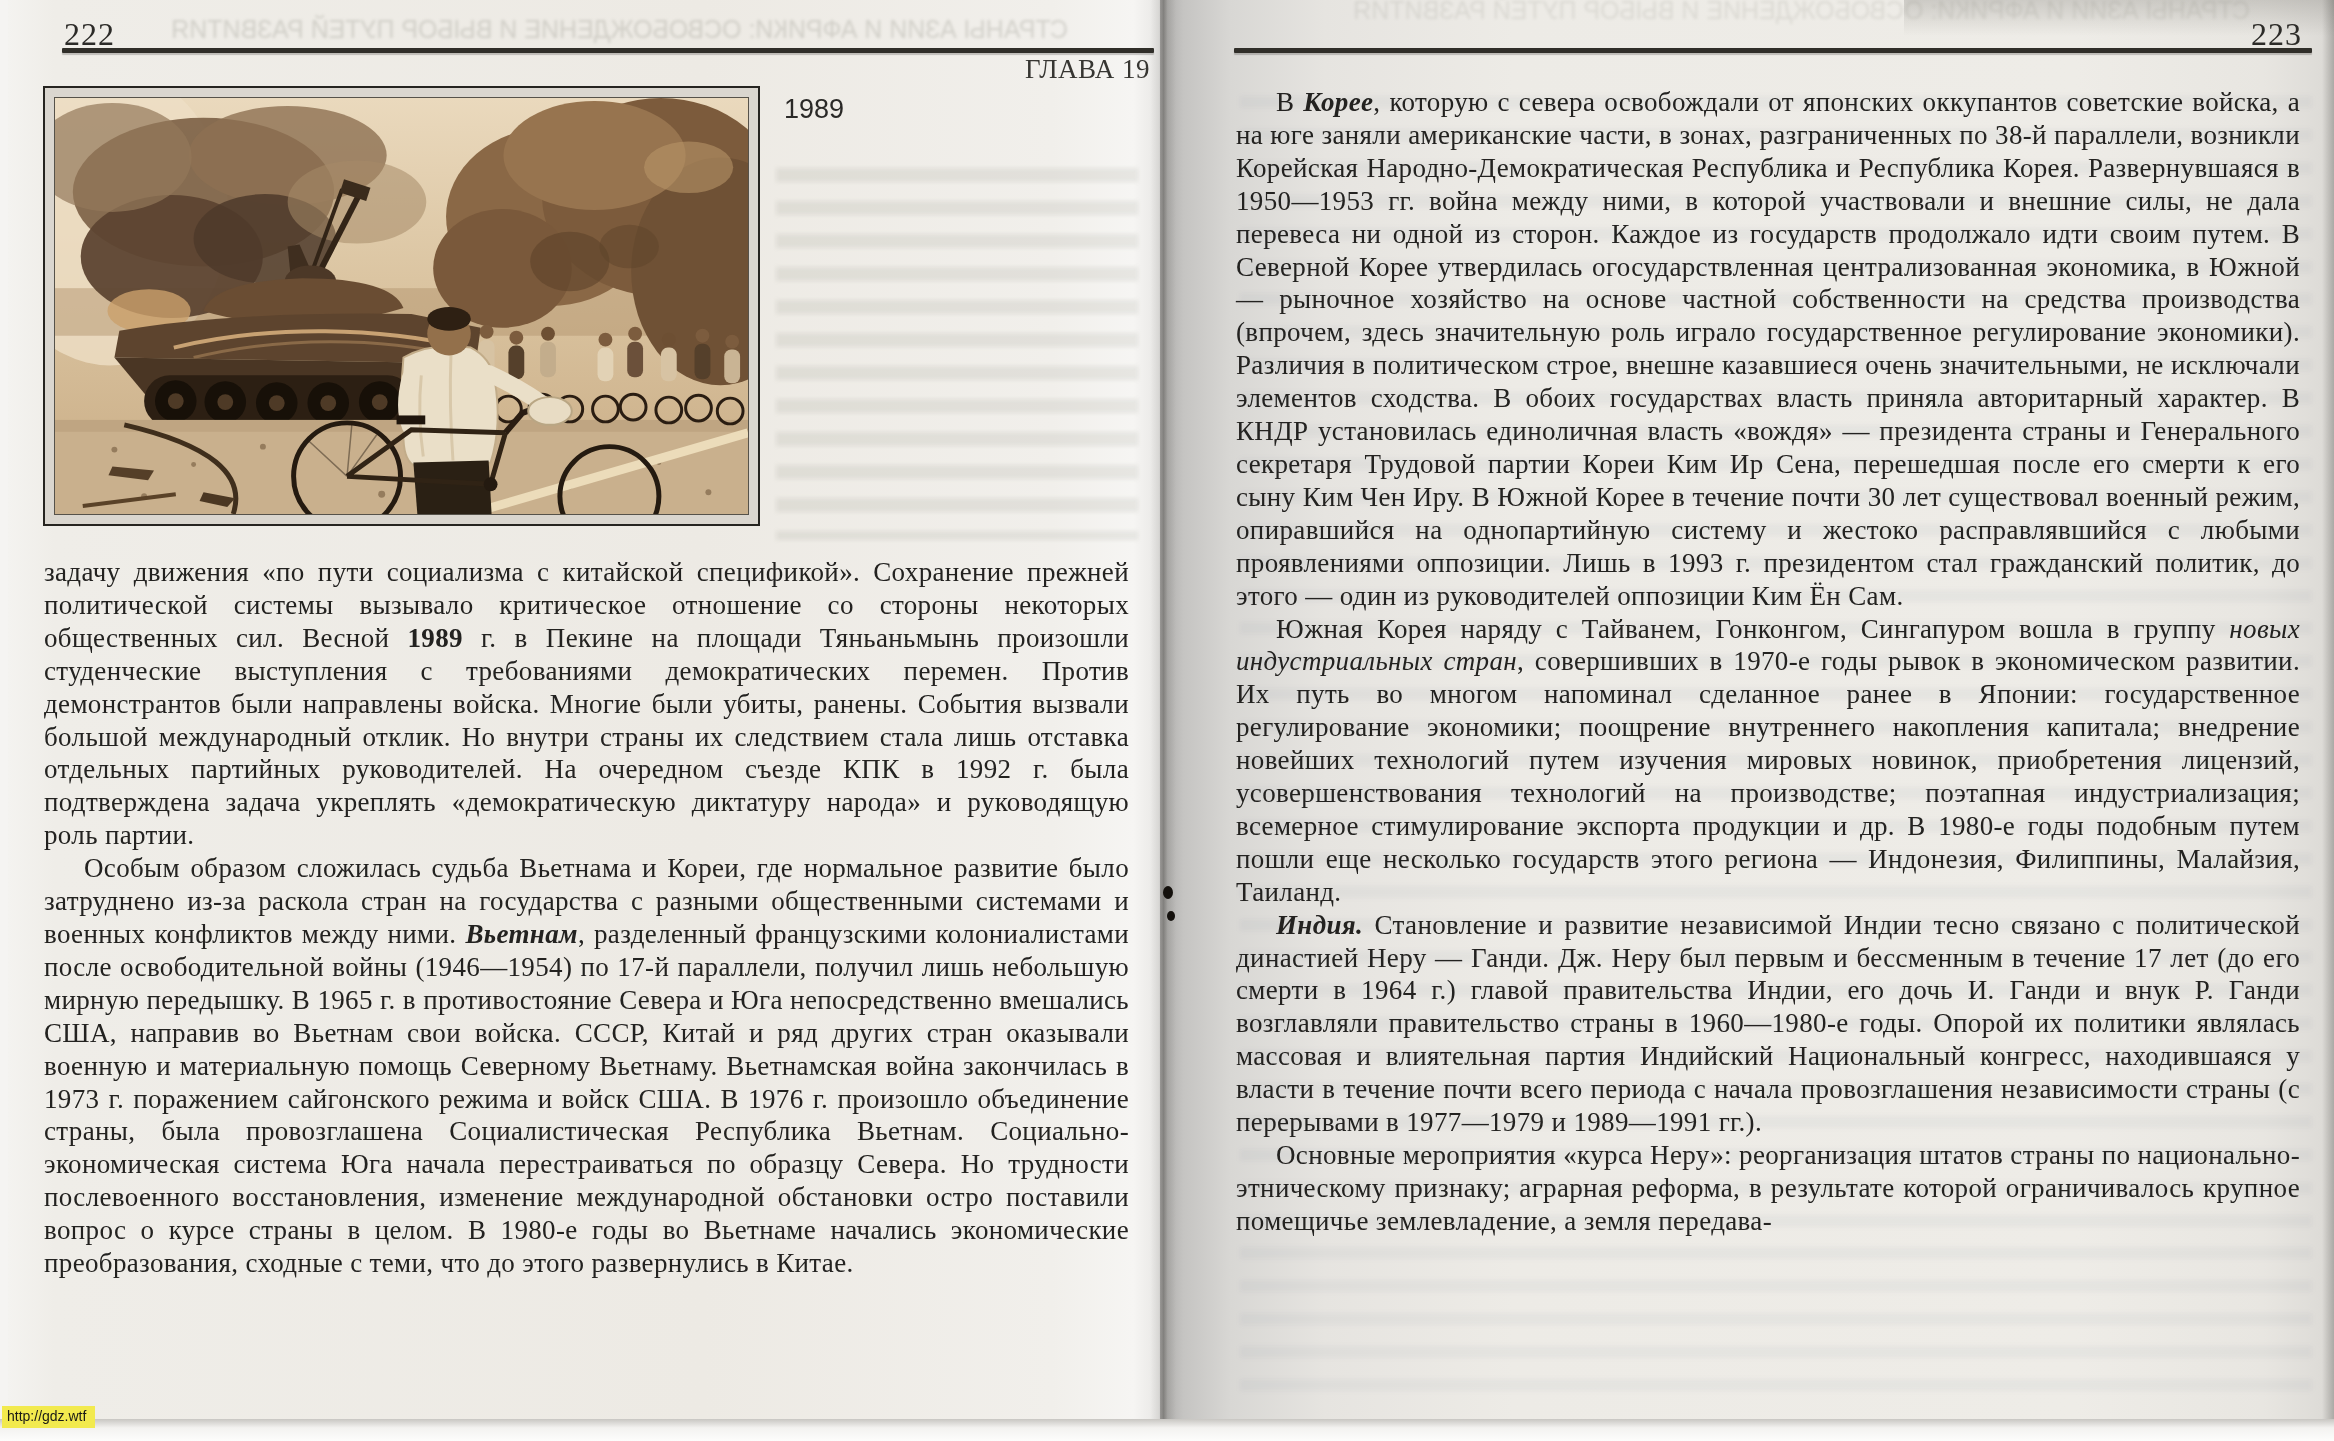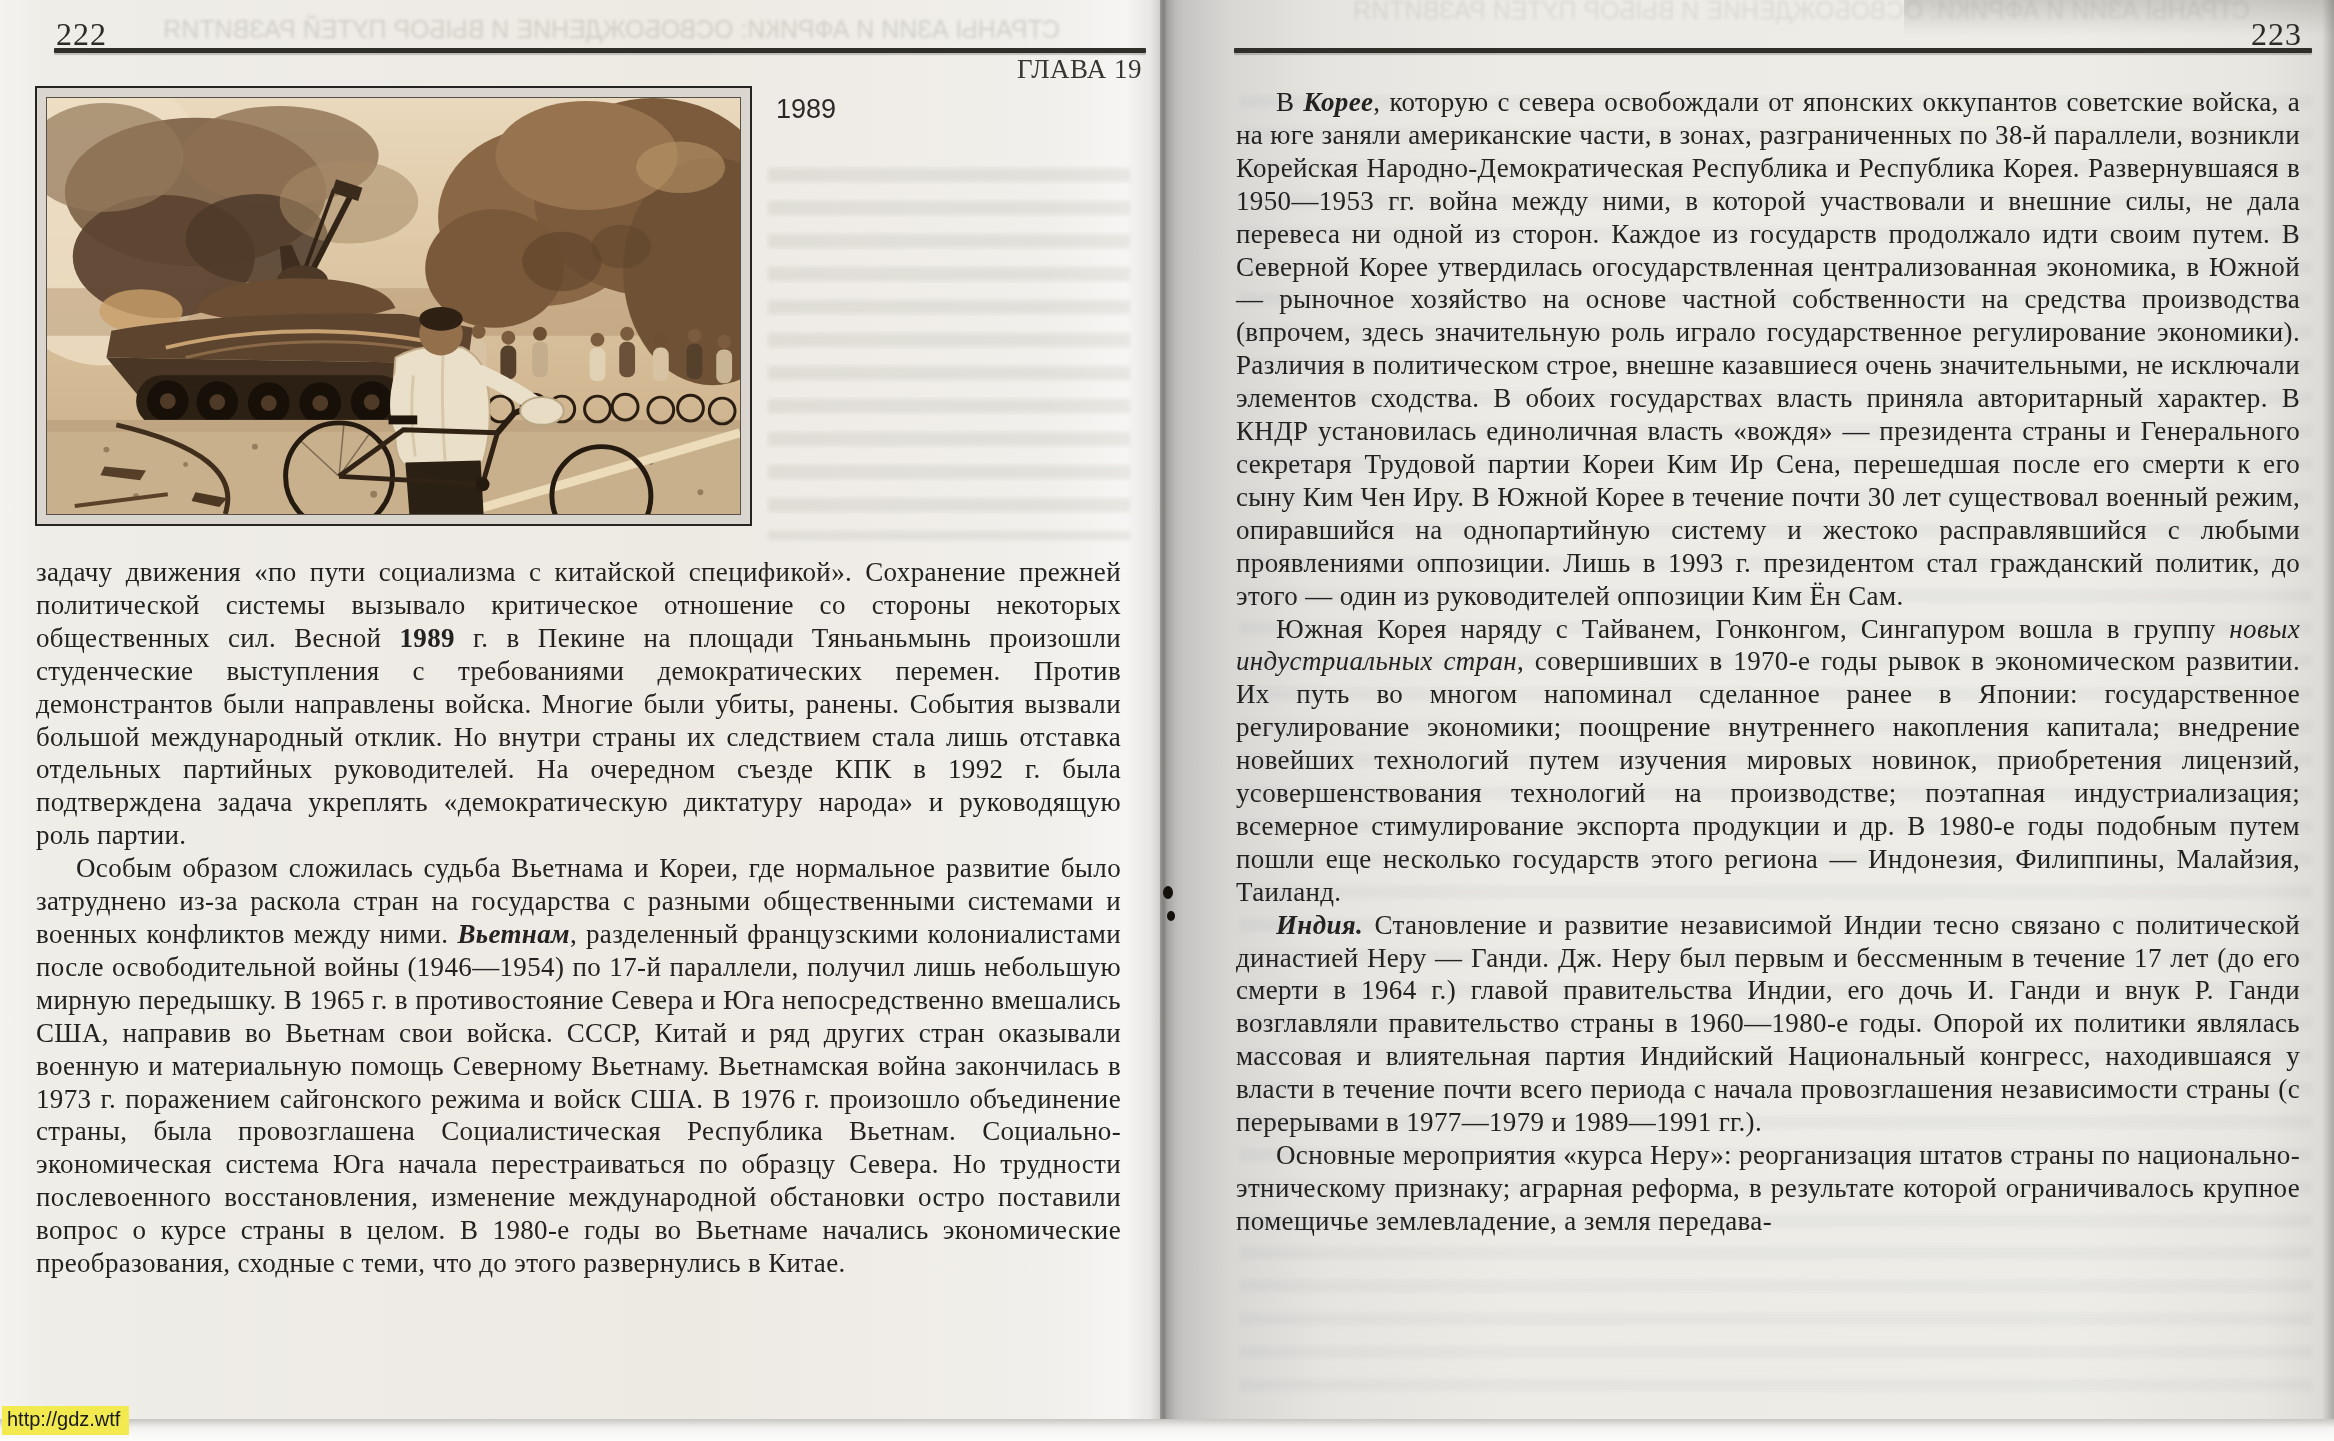--- a/index.html
+++ b/index.html
@@ -1,20 +1,20 @@
 <!DOCTYPE html>
 <html lang="ru"><head>
 <meta charset="utf-8">
 <style>
   html,body{margin:0;padding:0;}
   body{width:2334px;height:1441px;background:#d8d6d2;font-family:"Liberation Serif",serif;}
   #scan{position:relative;width:2334px;height:1441px;overflow:hidden;background:#f5f4f2;}
 
   .page{position:absolute;top:0;height:1421px;}
-  #page-left{left:0;width:1160px;
+  #page-left{left:8px;width:1160px;
     background:linear-gradient(90deg,#f4f3f0 0%,#efede8 4%,#edeae4 60%,#f1efeb 90%,#f6f5f3 97%,#e3e2e0 100%);}
   #page-right{left:1160px;width:1174px;
     background:linear-gradient(90deg,#a9a8a6 0%,#c5c4c2 2%,#d8d7d4 6%,#e6e4e0 14%,#edebe6 30%,#eeece7 78%,#e8e6e1 94%,#dbd9d5 100%);}
   #page-right::after{content:"";position:absolute;right:0;top:0;bottom:0;width:12px;
     background:linear-gradient(90deg,rgba(60,58,54,0),rgba(60,58,54,.30));}
   .corner-shade{position:absolute;right:0;top:0;width:430px;height:36px;
     background:linear-gradient(180deg,rgba(118,116,110,.28),rgba(118,116,110,0));}
 
   .gutter{position:absolute;left:1150px;top:0;width:26px;height:1421px;
     background:linear-gradient(90deg,rgba(0,0,0,0) 0%,rgba(70,68,64,.10) 35%,rgba(60,58,54,.38) 52%,rgba(90,88,84,.15) 68%,rgba(0,0,0,0) 100%);}
@@ -65,21 +65,21 @@
     letter-spacing:.35px;hyphens:auto;-webkit-hyphens:auto;}
   #body-left{left:36px;top:556px;width:1085px;}
   #body-right{left:76px;top:86px;width:1064px;}
   .para{margin:0;}
   .para.indent{text-indent:40px;}
   .run-b{font-weight:bold;}
   .run-i{font-style:italic;}
   .run-bi{font-weight:bold;font-style:italic;}
 
   .watermark{position:absolute;left:2px;top:1406px;background:#f2ea4e;color:#191916;
-    font-family:"Liberation Sans",sans-serif;font-size:20px;padding:2px 9px 4px 5px;z-index:5;}
+    font-family:"Liberation Sans",sans-serif;font-size:14px;padding:2px 9px 4px 5px;z-index:5;}
 </style>
 </head>
 <body>
 
 <div id="scan">
 
   <div class="page" id="page-left">
     <div class="bleed-header" id="bleed-left">СТРАНЫ АЗИИ И АФРИКИ: ОСВОБОЖДЕНИЕ И ВЫБОР ПУТЕЙ РАЗВИТИЯ</div>
     <div class="page-num" id="num-left">222</div>
     <div class="head-title" id="chapter-left">ГЛАВА 19</div>

